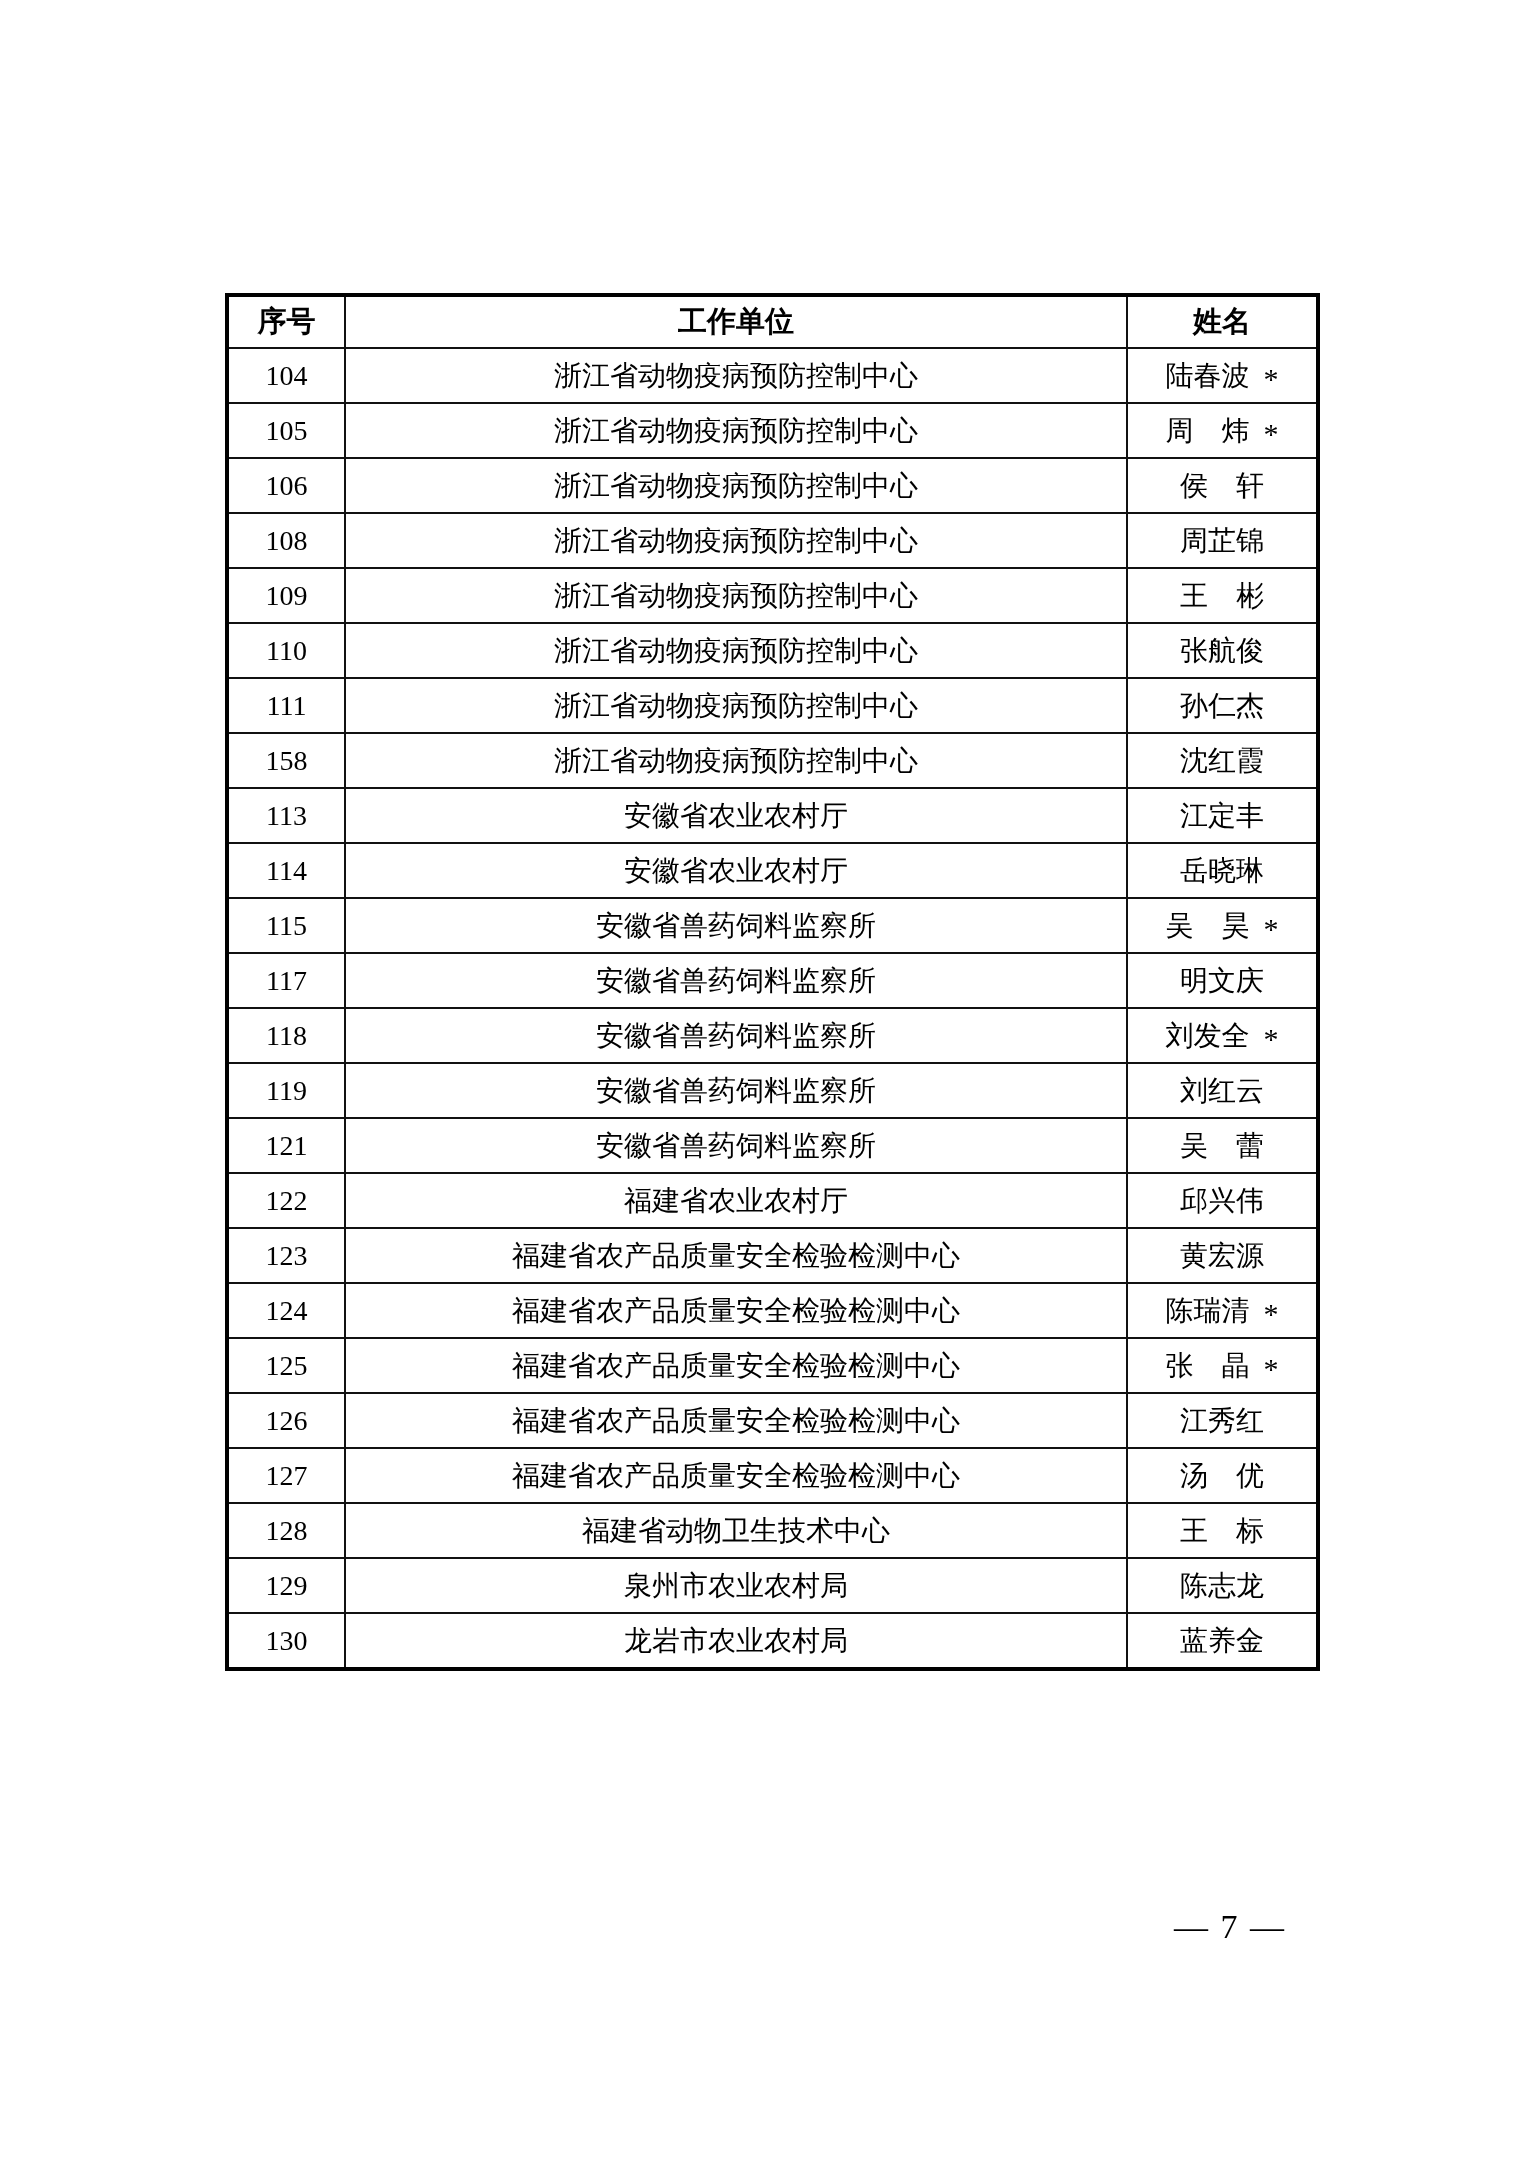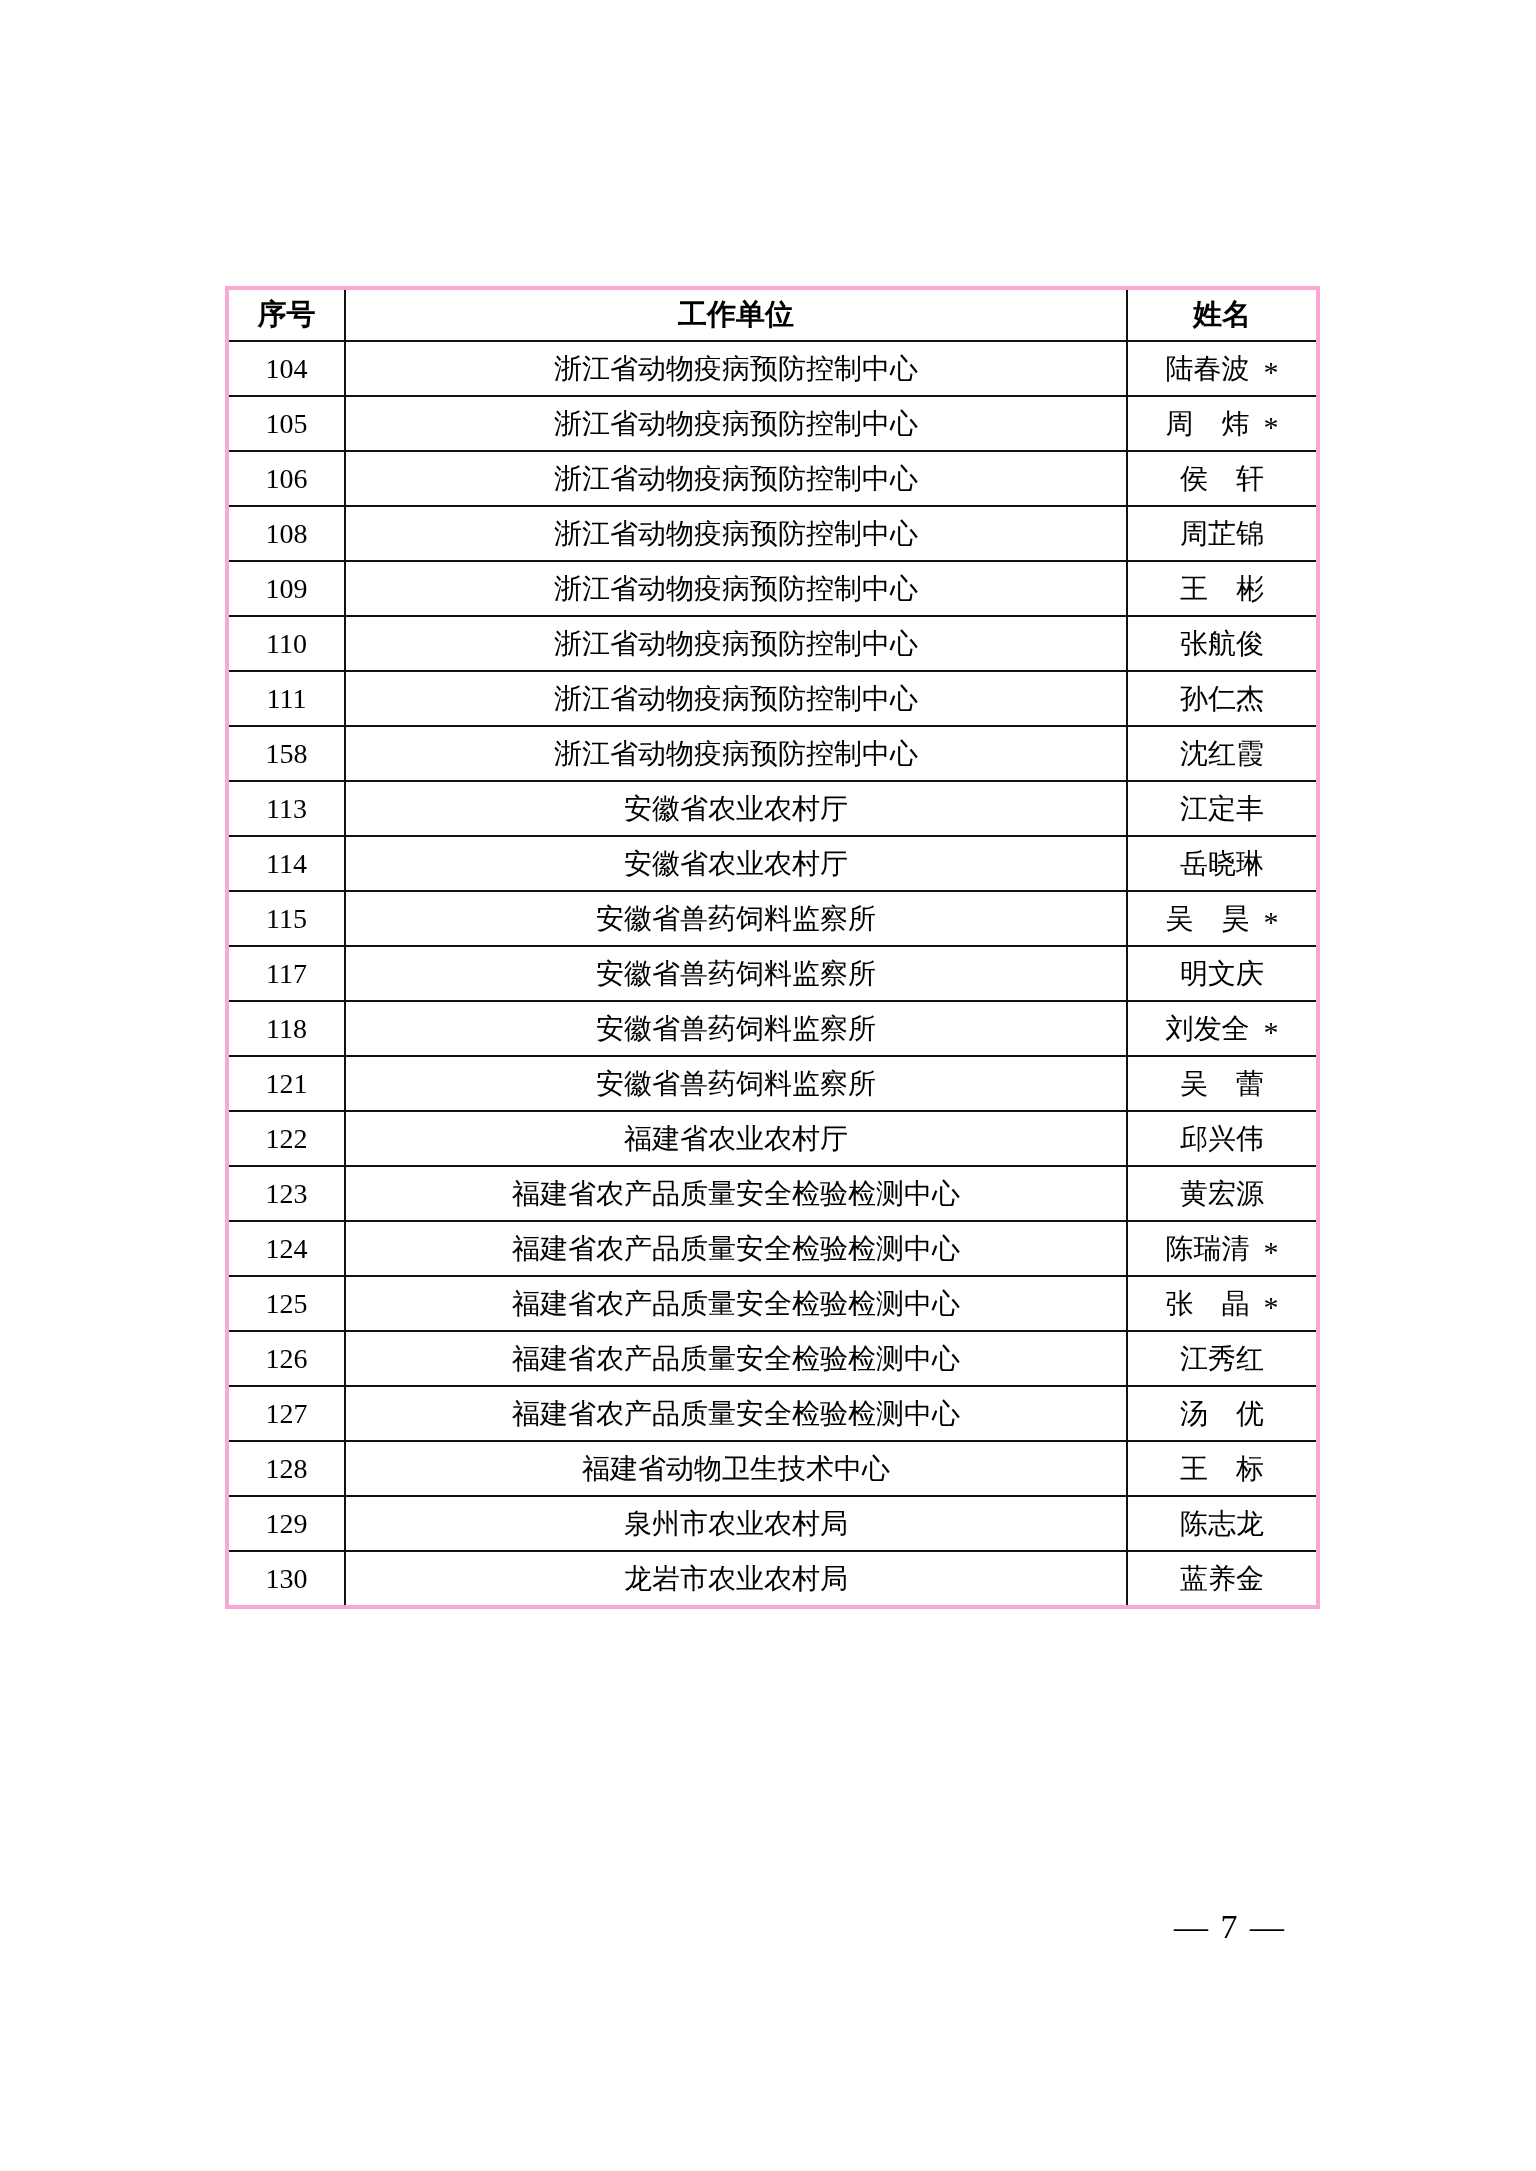--- a/index.html
+++ b/index.html
@@ -12,25 +12,25 @@
     width: 1536px;
     height: 2171px;
     background: #ffffff;
     overflow: hidden;
     font-family: "Liberation Serif", "DejaVu Serif", serif;
     color: #000000;
   }
   table.roster {
     position: absolute;
     left: 225px;
-    top: 286px;
+    top: 293px;
     width: 1091px;
     border-collapse: collapse;
     table-layout: fixed;
-    border: 4px solid #f9a8d4;
+    border: 4px solid #000000;
   }
   table.roster th,
   table.roster td {
     border: 2px solid #111111;
     text-align: center;
     vertical-align: middle;
     padding: 0;
     overflow: hidden;
     white-space: nowrap;
   }
@@ -143,20 +143,25 @@
           <td class="cell-no">117</td>
           <td class="cell-unit">安徽省兽药饲料监察所</td>
           <td class="cell-name">明文庆</td>
         </tr>
         <tr>
           <td class="cell-no">118</td>
           <td class="cell-unit">安徽省兽药饲料监察所</td>
           <td class="cell-name">刘发全<span class="star">*</span></td>
         </tr>
         <tr>
+          <td class="cell-no">119</td>
+          <td class="cell-unit">安徽省兽药饲料监察所</td>
+          <td class="cell-name">刘红云</td>
+        </tr>
+        <tr>
           <td class="cell-no">121</td>
           <td class="cell-unit">安徽省兽药饲料监察所</td>
           <td class="cell-name">吴　蕾</td>
         </tr>
         <tr>
           <td class="cell-no">122</td>
           <td class="cell-unit">福建省农业农村厅</td>
           <td class="cell-name">邱兴伟</td>
         </tr>
         <tr>

